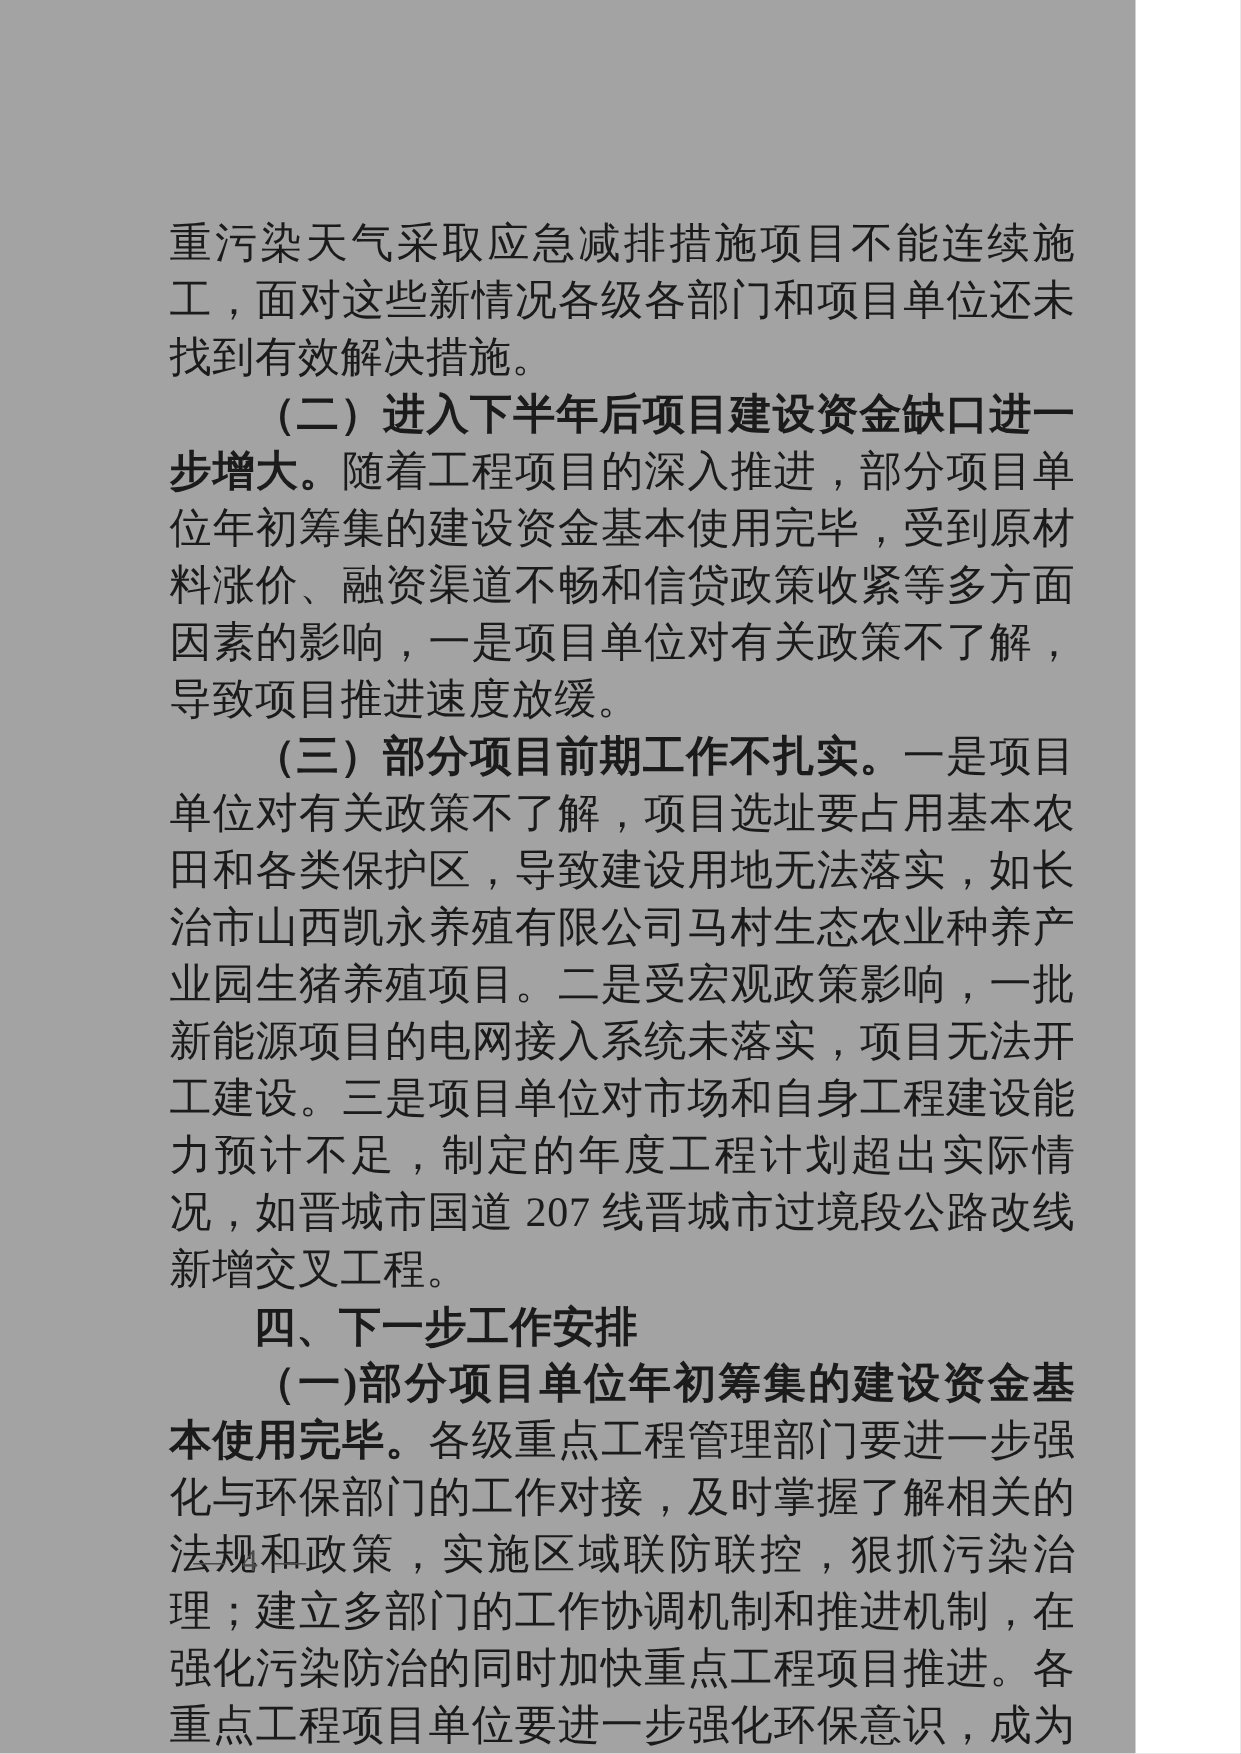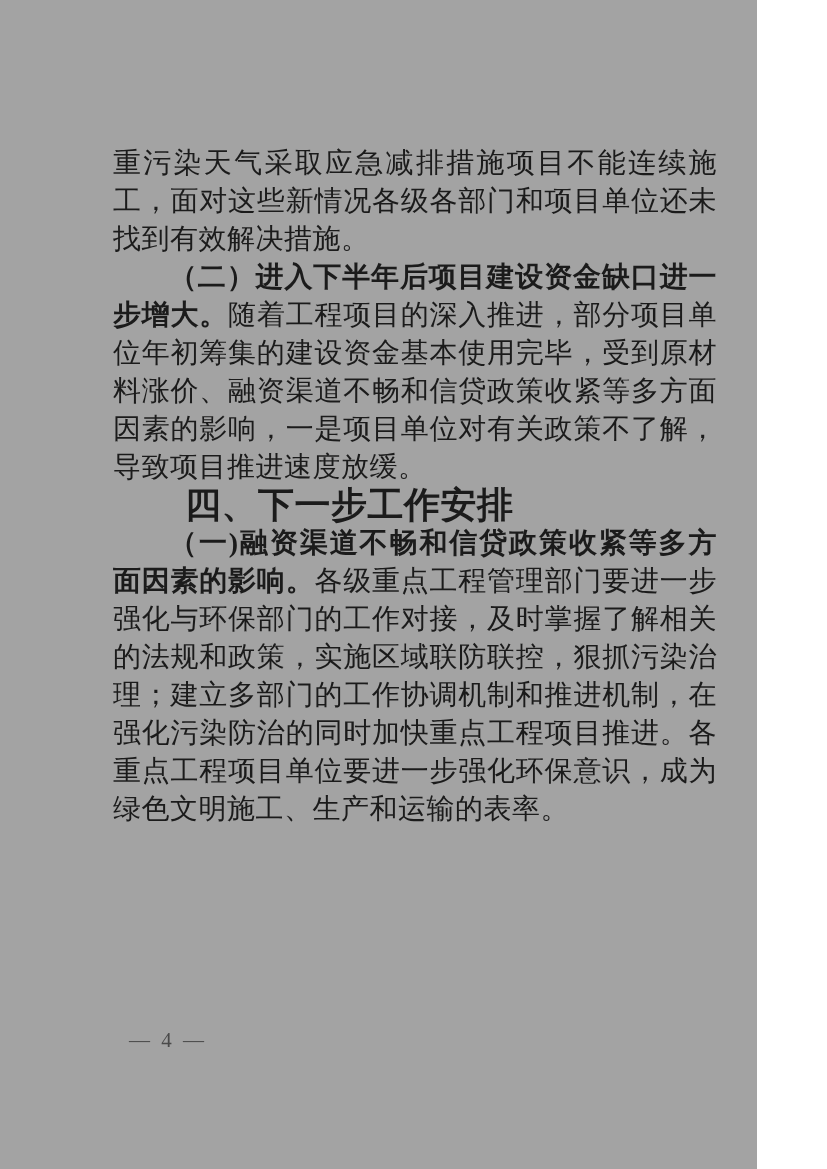--- a/index.html
+++ b/index.html
@@ -36,21 +36,21 @@
   .text-block p.no-indent {
     text-indent: 0;
   }
   .lead {
     font-weight: bold;
   }
   .section-heading {
     margin: 0;
     padding: 0;
     text-indent: 2em;
-    font-size: 36px;
+    font-size: 28px;
     line-height: 38px;
     font-weight: 600;
     font-family: "Liberation Sans", "DejaVu Sans", sans-serif;
   }
   .page-number {
     position: absolute;
     left: 129px;
     top: 1026px;
     font-size: 21px;
     line-height: 28px;
@@ -63,22 +63,23 @@
 <body>
 
 <div class="sheet">
 
   <div class="text-block">
 
     <p class="no-indent">重污染天气采取应急减排措施项目不能连续施工，面对这些新情况各级各部门和项目单位还未找到有效解决措施。</p>
 
     <p><span class="lead">（二）进入下半年后项目建设资金缺口进一步增大。</span><span>随着工程项目的深入推进，部分项目单位年初筹集的建设资金基本使用完毕，受到原材料涨价、融资渠道不畅和信贷政策收紧等多方面因素的影响，一是项目单位对有关政策不了解，导致项目推进速度放缓。</span></p>
 
+    <p><span class="lead">（三）部分项目前期工作不扎实。</span><span>一是项目单位对有关政策不了解，项目选址要占用基本农田和各类保护区，导致建设用地无法落实，如长治市山西凯永养殖有限公司马村生态农业种养产业园生猪养殖项目。二是受宏观政策影响，一批新能源项目的电网接入系统未落实，项目无法开工建设。三是项目单位对市场和自身工程建设能力预计不足，制定的年度工程计划超出实际情况，如晋城市国道 207 线晋城市过境段公路改线新增交叉工程。</span></p>
 
     <h2 class="section-heading">四、下一步工作安排</h2>
 
-    <p><span class="lead">（一)融资渠道不畅和信贷政策收紧等多方面因素的影响。</span><span>各级重点工程管理部门要进一步强化与环保部门的工作对接，及时掌握了解相关的法规和政策，实施区域联防联控，狠抓污染治理；建立多部门的工作协调机制和推进机制，在强化污染防治的同时加快重点工程项目推进。各重点工程项目单位要进一步强化环保意识，成为绿色文明施工、生产和运输的表率。</span></p>
+    <p><span class="lead">（一)部分项目单位年初筹集的建设资金基本使用完毕。</span><span>各级重点工程管理部门要进一步强化与环保部门的工作对接，及时掌握了解相关的法规和政策，实施区域联防联控，狠抓污染治理；建立多部门的工作协调机制和推进机制，在强化污染防治的同时加快重点工程项目推进。各重点工程项目单位要进一步强化环保意识，成为绿色文明施工、生产和运输的表率。</span></p>
 
   </div>
 
   <div class="page-number">— 4 —</div>
 
 </div>
 
 </body></html>

